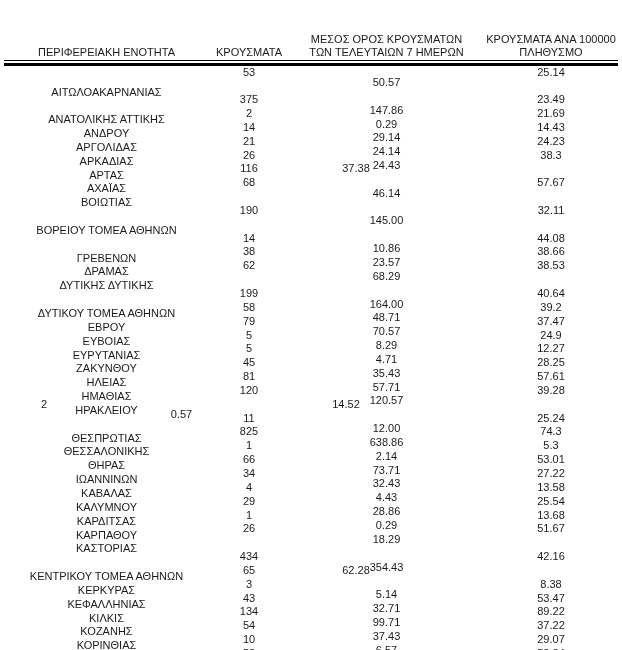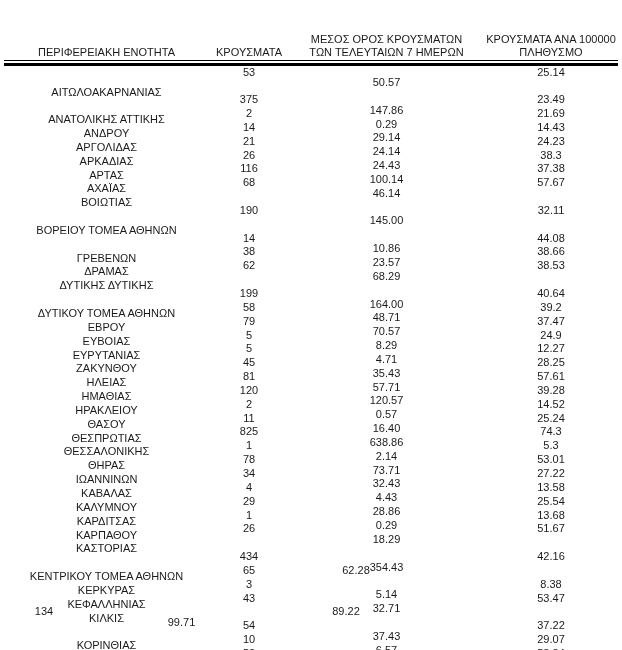--- a/index.html
+++ b/index.html
@@ -102,21 +102,20 @@
         </div>
         <div class="tr">
           <div class="td c1">ΑΡΤΑΣ</div>
           <div class="td c2">26</div>
           <div class="td c3">24.43</div>
           <div class="td c4">38.3</div>
         </div>
         <div class="tr">
           <div class="td c1">ΑΧΑΪΑΣ</div>
           <div class="td c2">116</div>
-          <div class="td c3">100.14</div>
           <div class="td c4">37.38</div>
         </div>
         <div class="tr">
           <div class="td c1">ΒΟΙΩΤΙΑΣ</div>
           <div class="td c2">68</div>
           <div class="td c3">46.14</div>
           <div class="td c4">57.67</div>
         </div>
         <div class="tr"></div>
         <div class="tr">
@@ -187,46 +186,45 @@
           <div class="td c3">57.71</div>
           <div class="td c4">57.61</div>
         </div>
         <div class="tr">
           <div class="td c1">ΗΡΑΚΛΕΙΟΥ</div>
           <div class="td c2">120</div>
           <div class="td c3">120.57</div>
           <div class="td c4">39.28</div>
         </div>
         <div class="tr">
-          <div class="td c1">ΘΑΣΟΥ</div>
           <div class="td c2">2</div>
           <div class="td c3">0.57</div>
           <div class="td c4">14.52</div>
         </div>
         <div class="tr">
           <div class="td c1">ΘΕΣΠΡΩΤΙΑΣ</div>
           <div class="td c2">11</div>
-          <div class="td c3">16.40</div>
+          <div class="td c3">12.00</div>
           <div class="td c4">25.24</div>
         </div>
         <div class="tr">
           <div class="td c1">ΘΕΣΣΑΛΟΝΙΚΗΣ</div>
           <div class="td c2">825</div>
           <div class="td c3">638.86</div>
           <div class="td c4">74.3</div>
         </div>
         <div class="tr">
           <div class="td c1">ΘΗΡΑΣ</div>
           <div class="td c2">1</div>
           <div class="td c3">2.14</div>
           <div class="td c4">5.3</div>
         </div>
         <div class="tr">
           <div class="td c1">ΙΩΑΝΝΙΝΩΝ</div>
-          <div class="td c2">78</div>
+          <div class="td c2">66</div>
           <div class="td c3">73.71</div>
           <div class="td c4">53.01</div>
         </div>
         <div class="tr">
           <div class="td c1">ΚΑΒΑΛΑΣ</div>
           <div class="td c2">34</div>
           <div class="td c3">32.43</div>
           <div class="td c4">27.22</div>
         </div>
         <div class="tr">
@@ -271,20 +269,21 @@
           <div class="td c3">5.14</div>
           <div class="td c4">8.38</div>
         </div>
         <div class="tr">
           <div class="td c1">ΚΙΛΚΙΣ</div>
           <div class="td c2">43</div>
           <div class="td c3">32.71</div>
           <div class="td c4">53.47</div>
         </div>
         <div class="tr">
+          <div class="td c1">ΚΟΖΑΝΗΣ</div>
           <div class="td c2">134</div>
           <div class="td c3">99.71</div>
           <div class="td c4">89.22</div>
         </div>
         <div class="tr">
           <div class="td c1">ΚΟΡΙΝΘΙΑΣ</div>
           <div class="td c2">54</div>
           <div class="td c3">37.43</div>
           <div class="td c4">37.22</div>
         </div>

